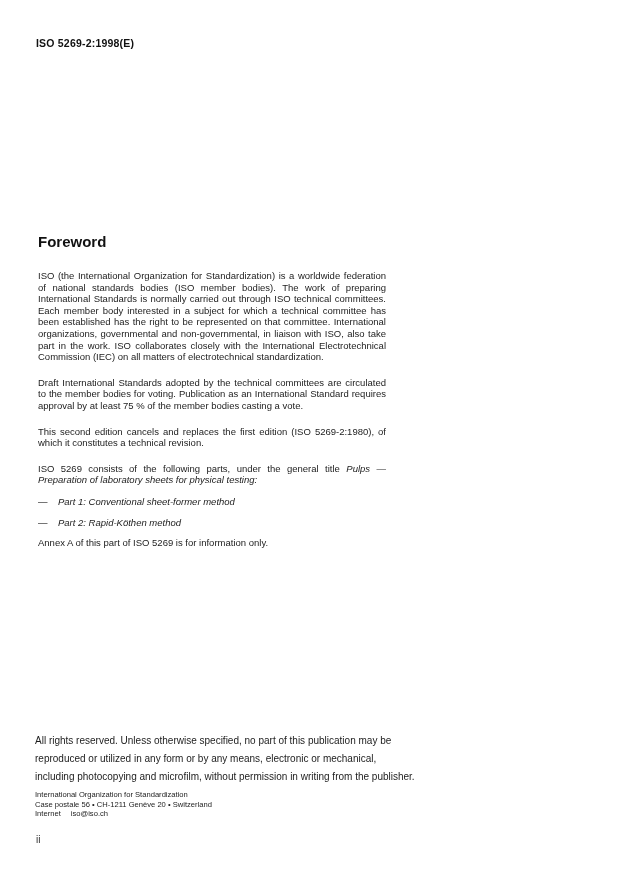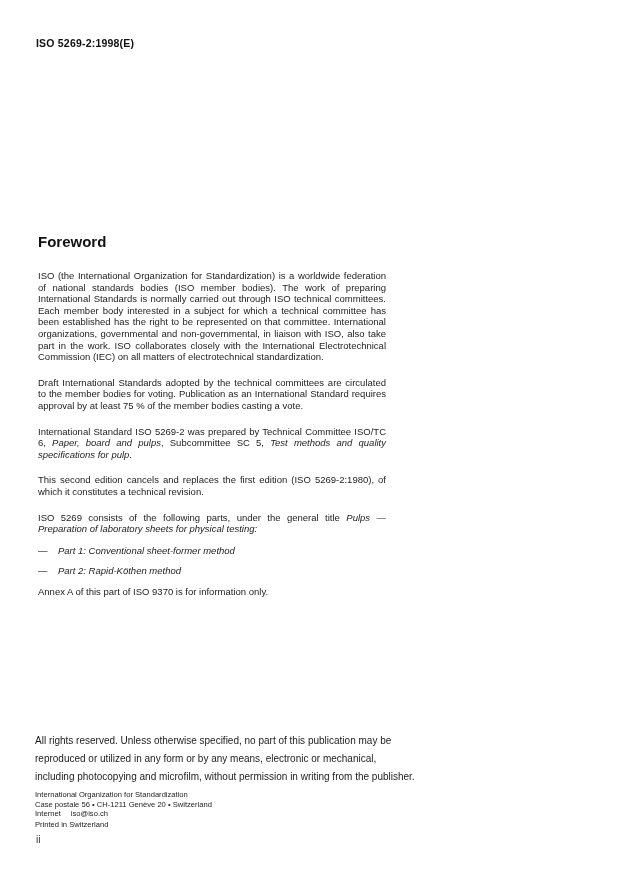--- a/index.html
+++ b/index.html
@@ -116,47 +116,45 @@
 
   <div class="doc-header">ISO 5269-2:1998(E)</div>
 
   <div class="content">
     <h1 class="foreword-title">Foreword</h1>
 
     <p class="body-para">ISO (the International Organization for Standardization) is a worldwide federation of national standards bodies (ISO member bodies). The work of preparing International Standards is normally carried out through ISO technical committees. Each member body interested in a subject for which a technical committee has been established has the right to be represented on that committee. International organizations, governmental and non-governmental, in liaison with ISO, also take part in the work. ISO collaborates closely with the International Electrotechnical Commission (IEC) on all matters of electrotechnical standardization.</p>
 
     <p class="body-para">Draft International Standards adopted by the technical committees are circulated to the member bodies for voting. Publication as an International Standard requires approval by at least 75 % of the member bodies casting a vote.</p>
 
-    <p class="body-para"><span>International Standard ISO 5269-2 was prepared by Technical Committee ISO/TC 6, </span><span style="font-style: italic;">Paper, board and pulps</span><span>, Subcommittee SC 5, </span><span style="font-style: italic;">Test methods and quality specifications for pulp</span><span>.</span></p>
 
     <p class="body-para">This second edition cancels and replaces the first edition (ISO 5269-2:1980), of which it constitutes a technical revision.</p>
 
     <p class="body-para last-loose"><span>ISO 5269 consists of the following parts, under the general title </span><span style="font-style: italic;">Pulps — Preparation of laboratory sheets for physical testing:</span></p>
 
     <ul class="part-list">
       <li class="part-item">
         <span class="part-dash">—</span>
         <span class="part-text">Part 1: Conventional sheet-former method</span>
       </li>
       <li class="part-item">
         <span class="part-dash">—</span>
         <span class="part-text">Part 2: Rapid-Köthen method</span>
       </li>
     </ul>
 
-    <p class="body-para">Annex A of this part of ISO 9370 is for information only.</p>
+    <p class="body-para">Annex A of this part of ISO 5269 is for information only.</p>
   </div>
 
   <div class="page-footer">
     <p class="rights-text">All rights reserved. Unless otherwise specified, no part of this publication may be reproduced or utilized in any form or by any means, electronic or mechanical, including photocopying and microfilm, without permission in writing from the publisher.</p>
     <div class="org-block">
       <div>International Organization for Standardization</div>
       <div>Case postale 56 • CH-1211 Genève 20 • Switzerland</div>
       <div>
         <span class="internet-label">Internet</span><span>iso@iso.ch</span>
       </div>
     </div>
-    <div class="printed-line">Printed in Switzerland</div>
   </div>
 
   <div class="page-number">ii</div>
 
 </div>
 
 </body></html>

